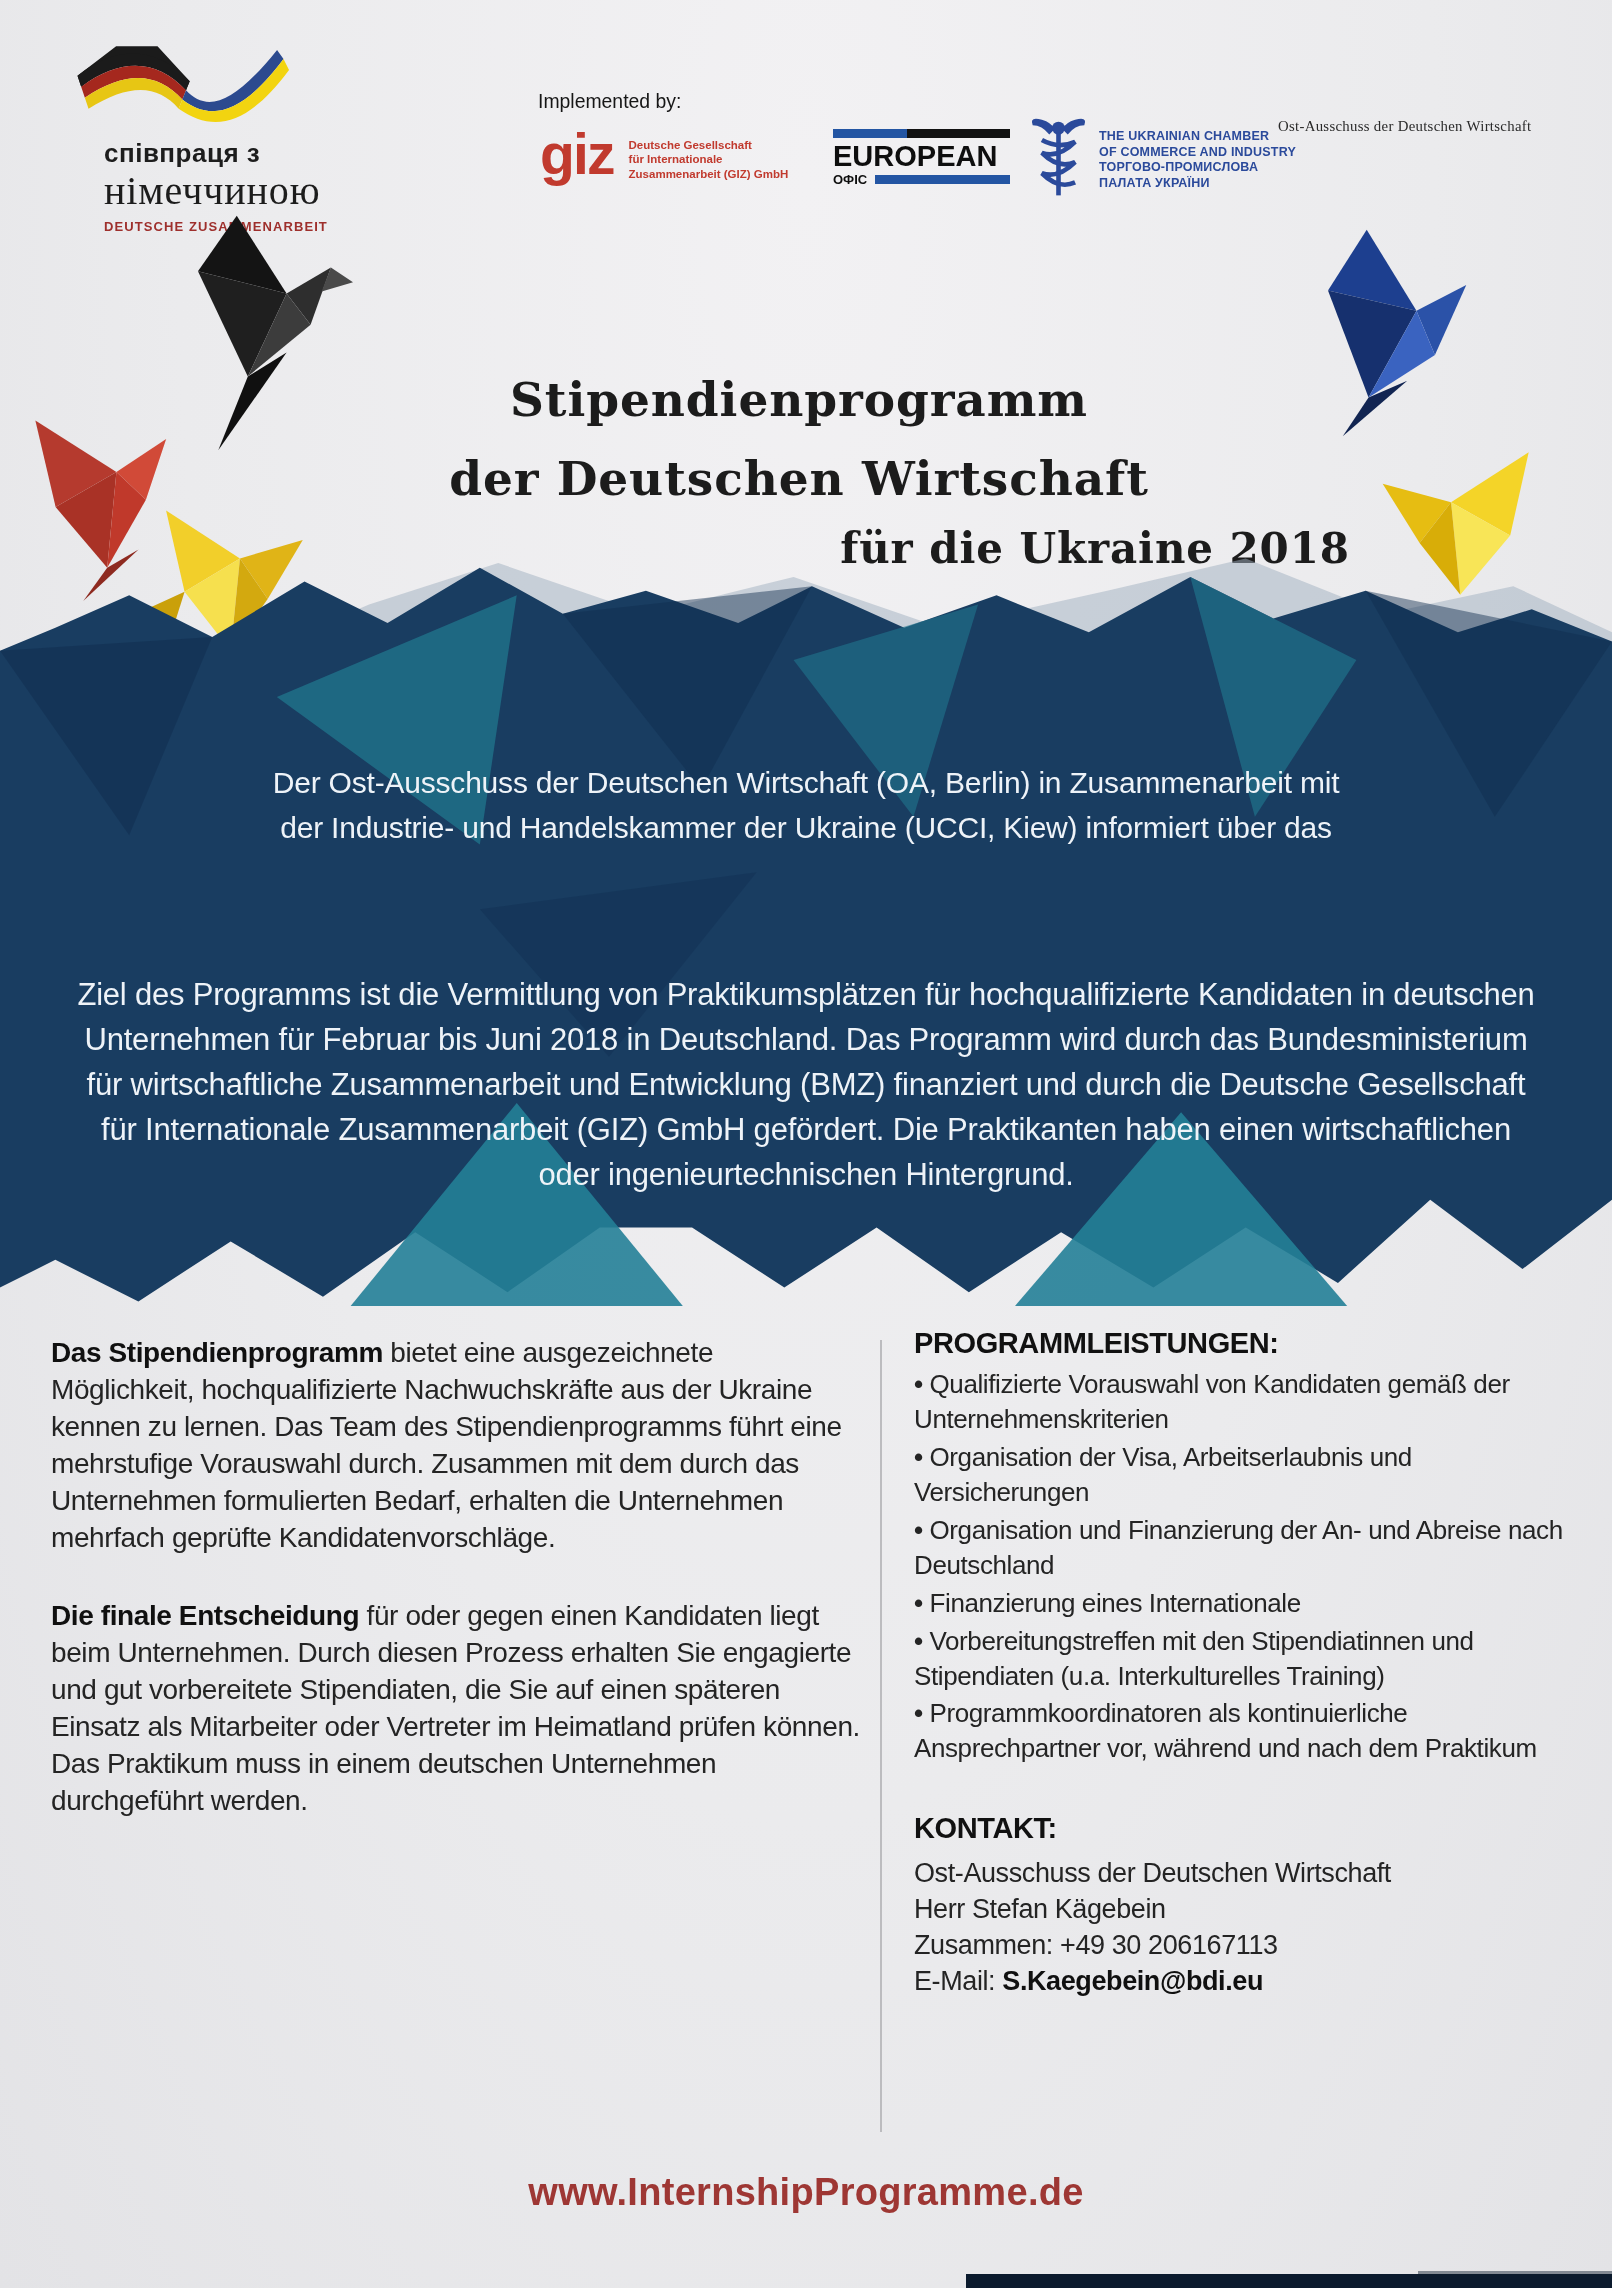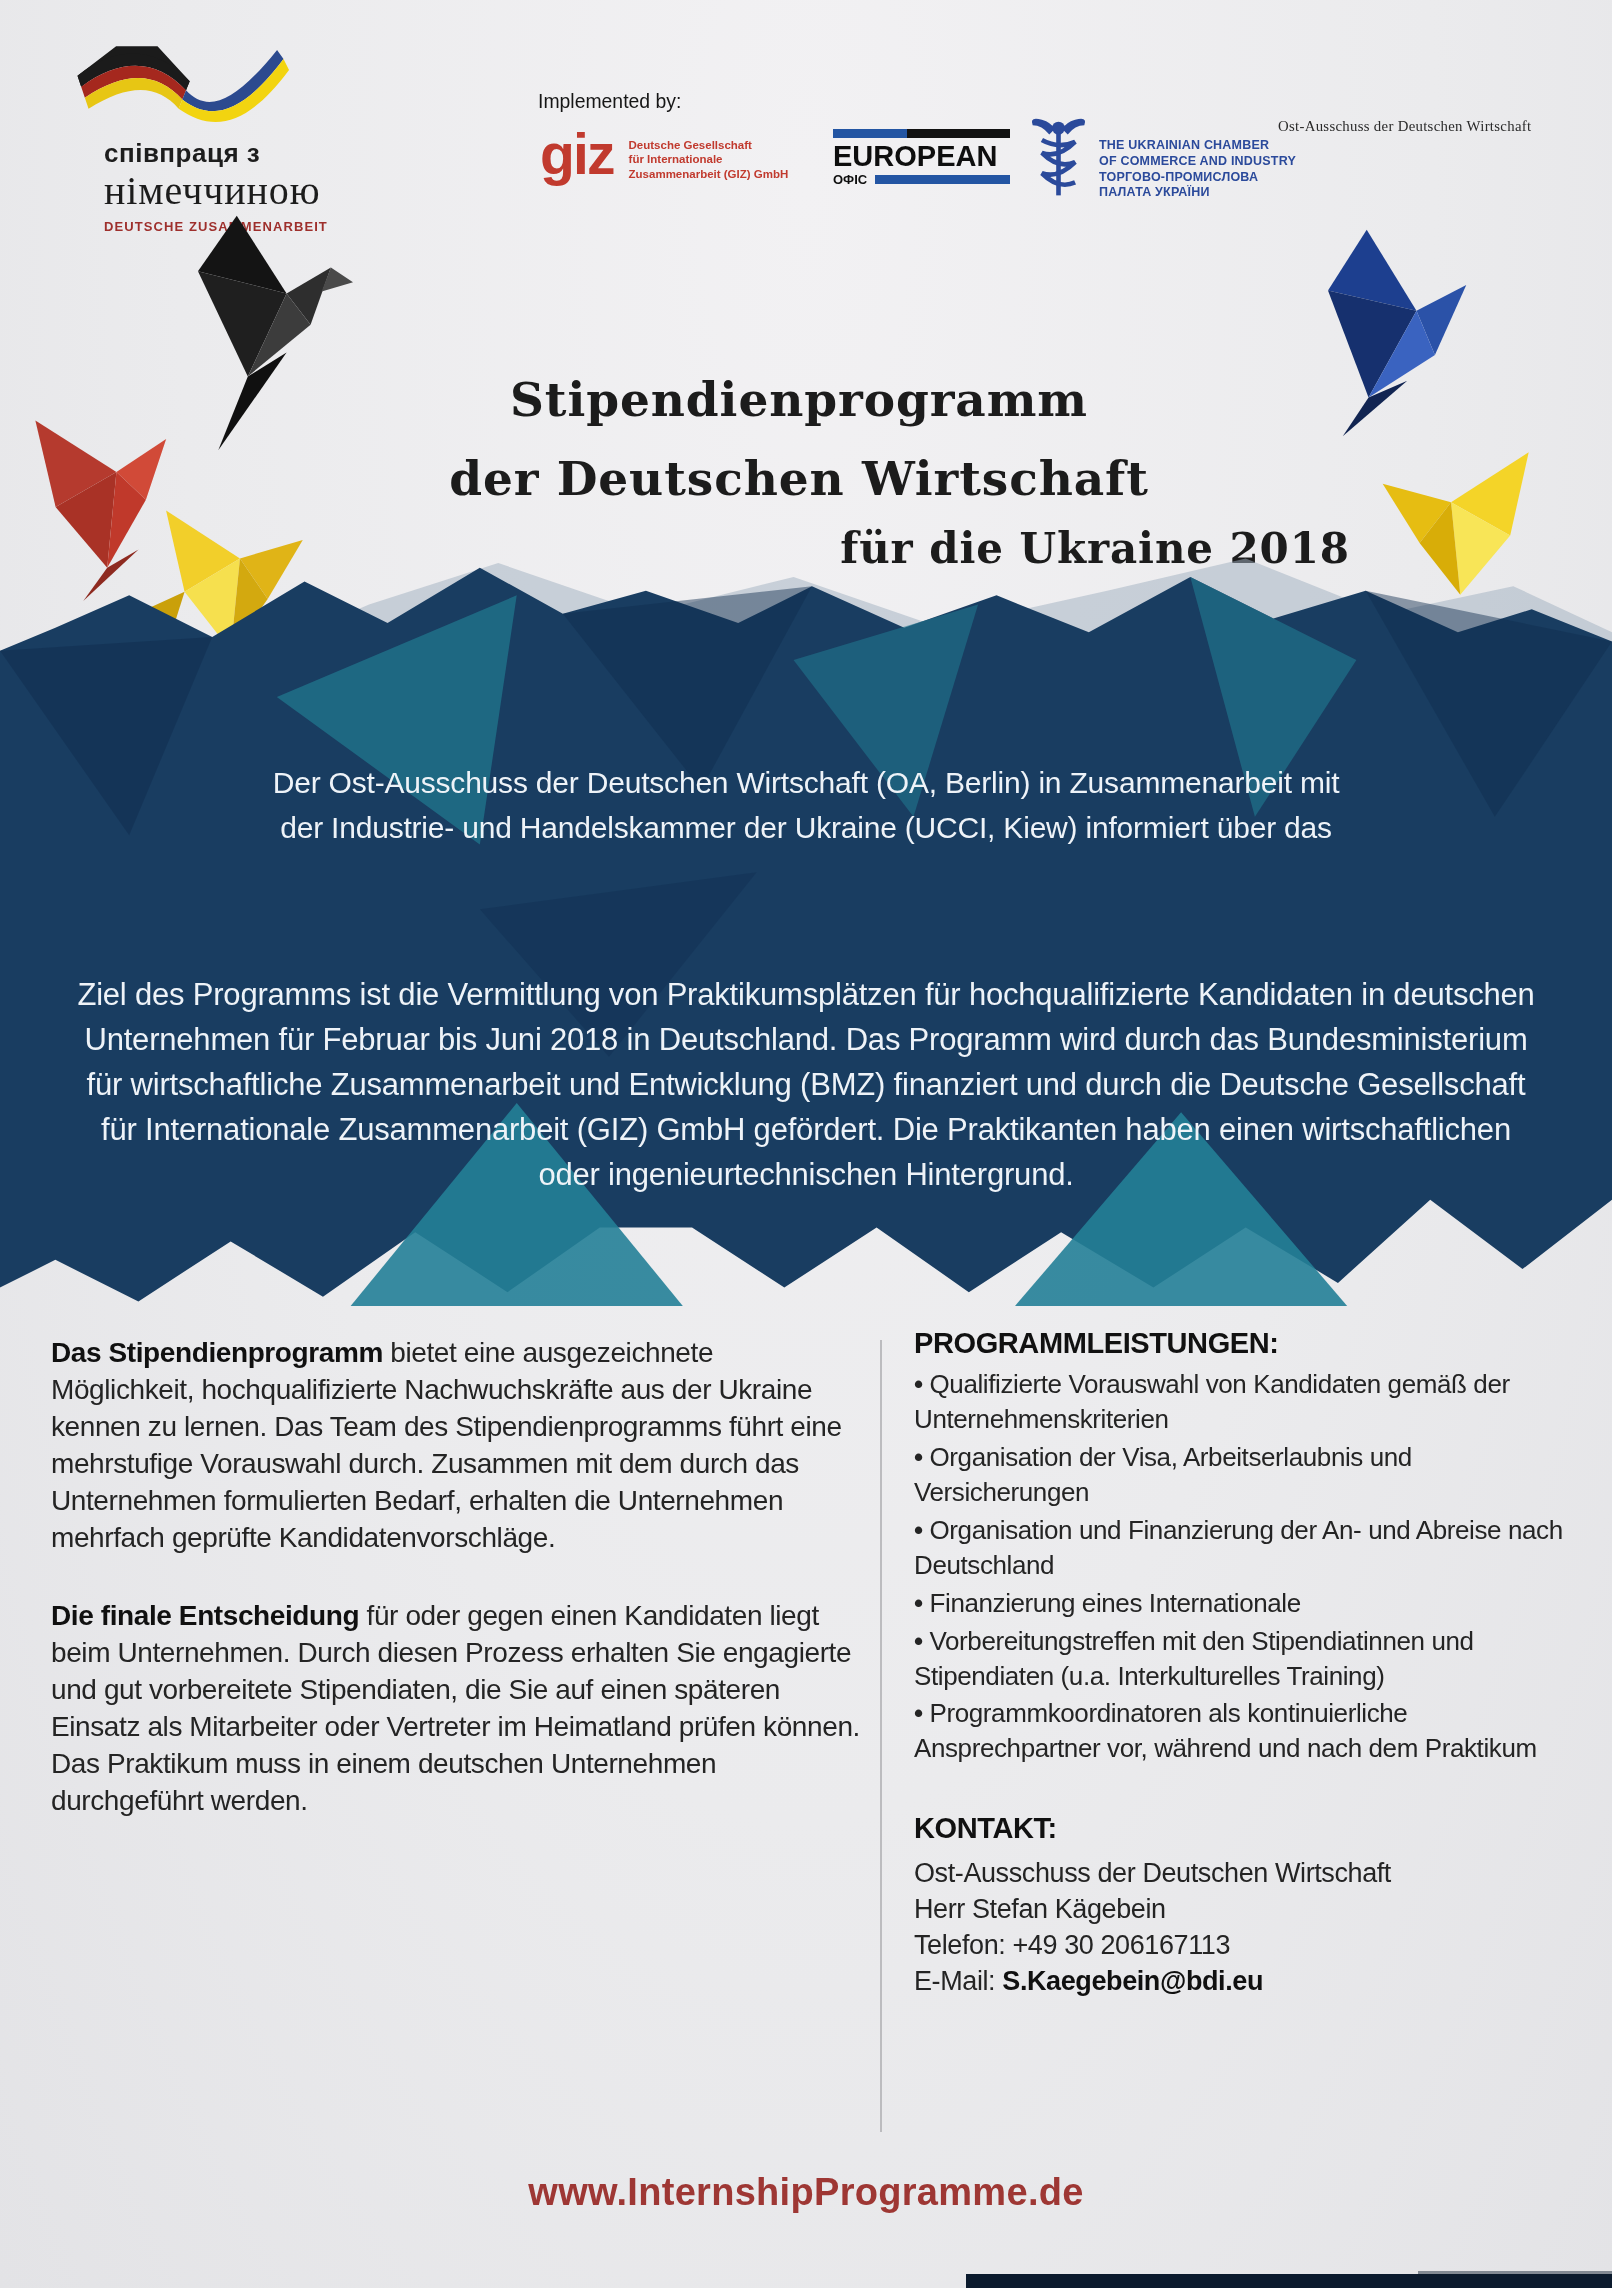--- a/index.html
+++ b/index.html
@@ -23,21 +23,21 @@
   .giz-word{font-size:57px;font-weight:bold;color:#c13a2e;line-height:54px;letter-spacing:-1.8px;}
   .giz-sub{margin-left:14.8px;margin-top:11px;font-size:11.5px;font-weight:bold;color:#c13a2e;line-height:14.3px;}
   .euro-block{position:absolute;left:833px;top:129px;width:177px;}
   .euro-topbar{display:flex;height:9.2px;margin-bottom:2.8px;}
   .euro-topbar .blue{width:42%;background:#2355a3;}
   .euro-topbar .black{width:58%;background:#121212;}
   .euro-name{font-size:29px;font-weight:800;color:#0e0e0e;letter-spacing:0px;line-height:30px;}
   .euro-bottomrow{display:flex;align-items:center;margin-top:0.9px;}
   .euro-sub{font-size:13px;font-weight:bold;color:#0e0e0e;}
   .euro-bottomrow .bar{flex:1;height:9.2px;background:#2355a3;margin-left:7.4px;}
-  .ucci-block{position:absolute;left:1029px;top:116px;display:flex;align-items:flex-end;}
+  .ucci-block{position:absolute;left:1029px;top:116px;display:flex;align-items:flex-start;}
   .ucci-text{margin-left:11px;margin-top:13px;font-size:12.5px;font-weight:bold;color:#2b4a9b;line-height:15.7px;letter-spacing:0.2px;}
   .oa-block{position:absolute;left:1278px;top:118px;width:305px;}
   .oa-title{font-family:"Liberation Serif", serif;font-size:14.8px;color:#2a2a2a;letter-spacing:0.3px;}
   .oa-row{display:flex;align-items:flex-end;}
   .oa-word{font-family:"Liberation Serif", serif;font-size:65px;font-weight:bold;color:#111;line-height:57px;letter-spacing:-2.8px;}
   
   .title-block{position:absolute;left:222px;top:360px;width:1154px;text-align:center;}
   .title-line{font-family:"DejaVu Serif", serif;font-weight:600;font-size:47px;color:#1c1c1c;line-height:79px;letter-spacing:0.9px;}
   .title-sub{font-family:"DejaVu Serif", serif;font-weight:600;font-size:42px;color:#1c1c1c;text-align:right;padding-right:26px;margin-top:5.5px;letter-spacing:0.9px;}
   
@@ -210,21 +210,21 @@
     <div class="bullet"><span class="dot">• </span><span>Qualifizierte Vorauswahl von Kandidaten gemäß der Unternehmenskriterien</span></div>
     <div class="bullet"><span class="dot">• </span><span>Organisation der Visa, Arbeitserlaubnis und Versicherungen</span></div>
     <div class="bullet"><span class="dot">• </span><span>Organisation und Finanzierung der An- und Abreise nach Deutschland</span></div>
     <div class="bullet"><span class="dot">• </span><span>Finanzierung eines Internationale</span></div>
     <div class="bullet"><span class="dot">• </span><span>Vorbereitungstreffen mit den Stipendiatinnen und Stipendiaten (u.a. Interkulturelles Training)</span></div>
     <div class="bullet"><span class="dot">• </span><span>Programmkoordinatoren als kontinuierliche Ansprechpartner vor, während und nach dem Praktikum</span></div>
 
     <div class="kontakt-heading">KONTAKT:</div>
     <div class="contact-line">Ost-Ausschuss der Deutschen Wirtschaft</div>
     <div class="contact-line">Herr Stefan Kägebein</div>
-    <div class="contact-line"><span>Telefon: </span><span>+49 30 206167113</span></div>
+    <div class="contact-line"><span>Zusammen: </span><span>+49 30 206167113</span></div>
     <div class="contact-line"><span>E-Mail: </span><strong>S.Kaegebein@bdi.eu</strong></div>
   </div>
 
   <div class="footer-url">www.InternshipProgramme.de</div>
 
   <div class="scan-edge"></div>
   <div class="scan-edge2"></div>
 
 </div>
 

